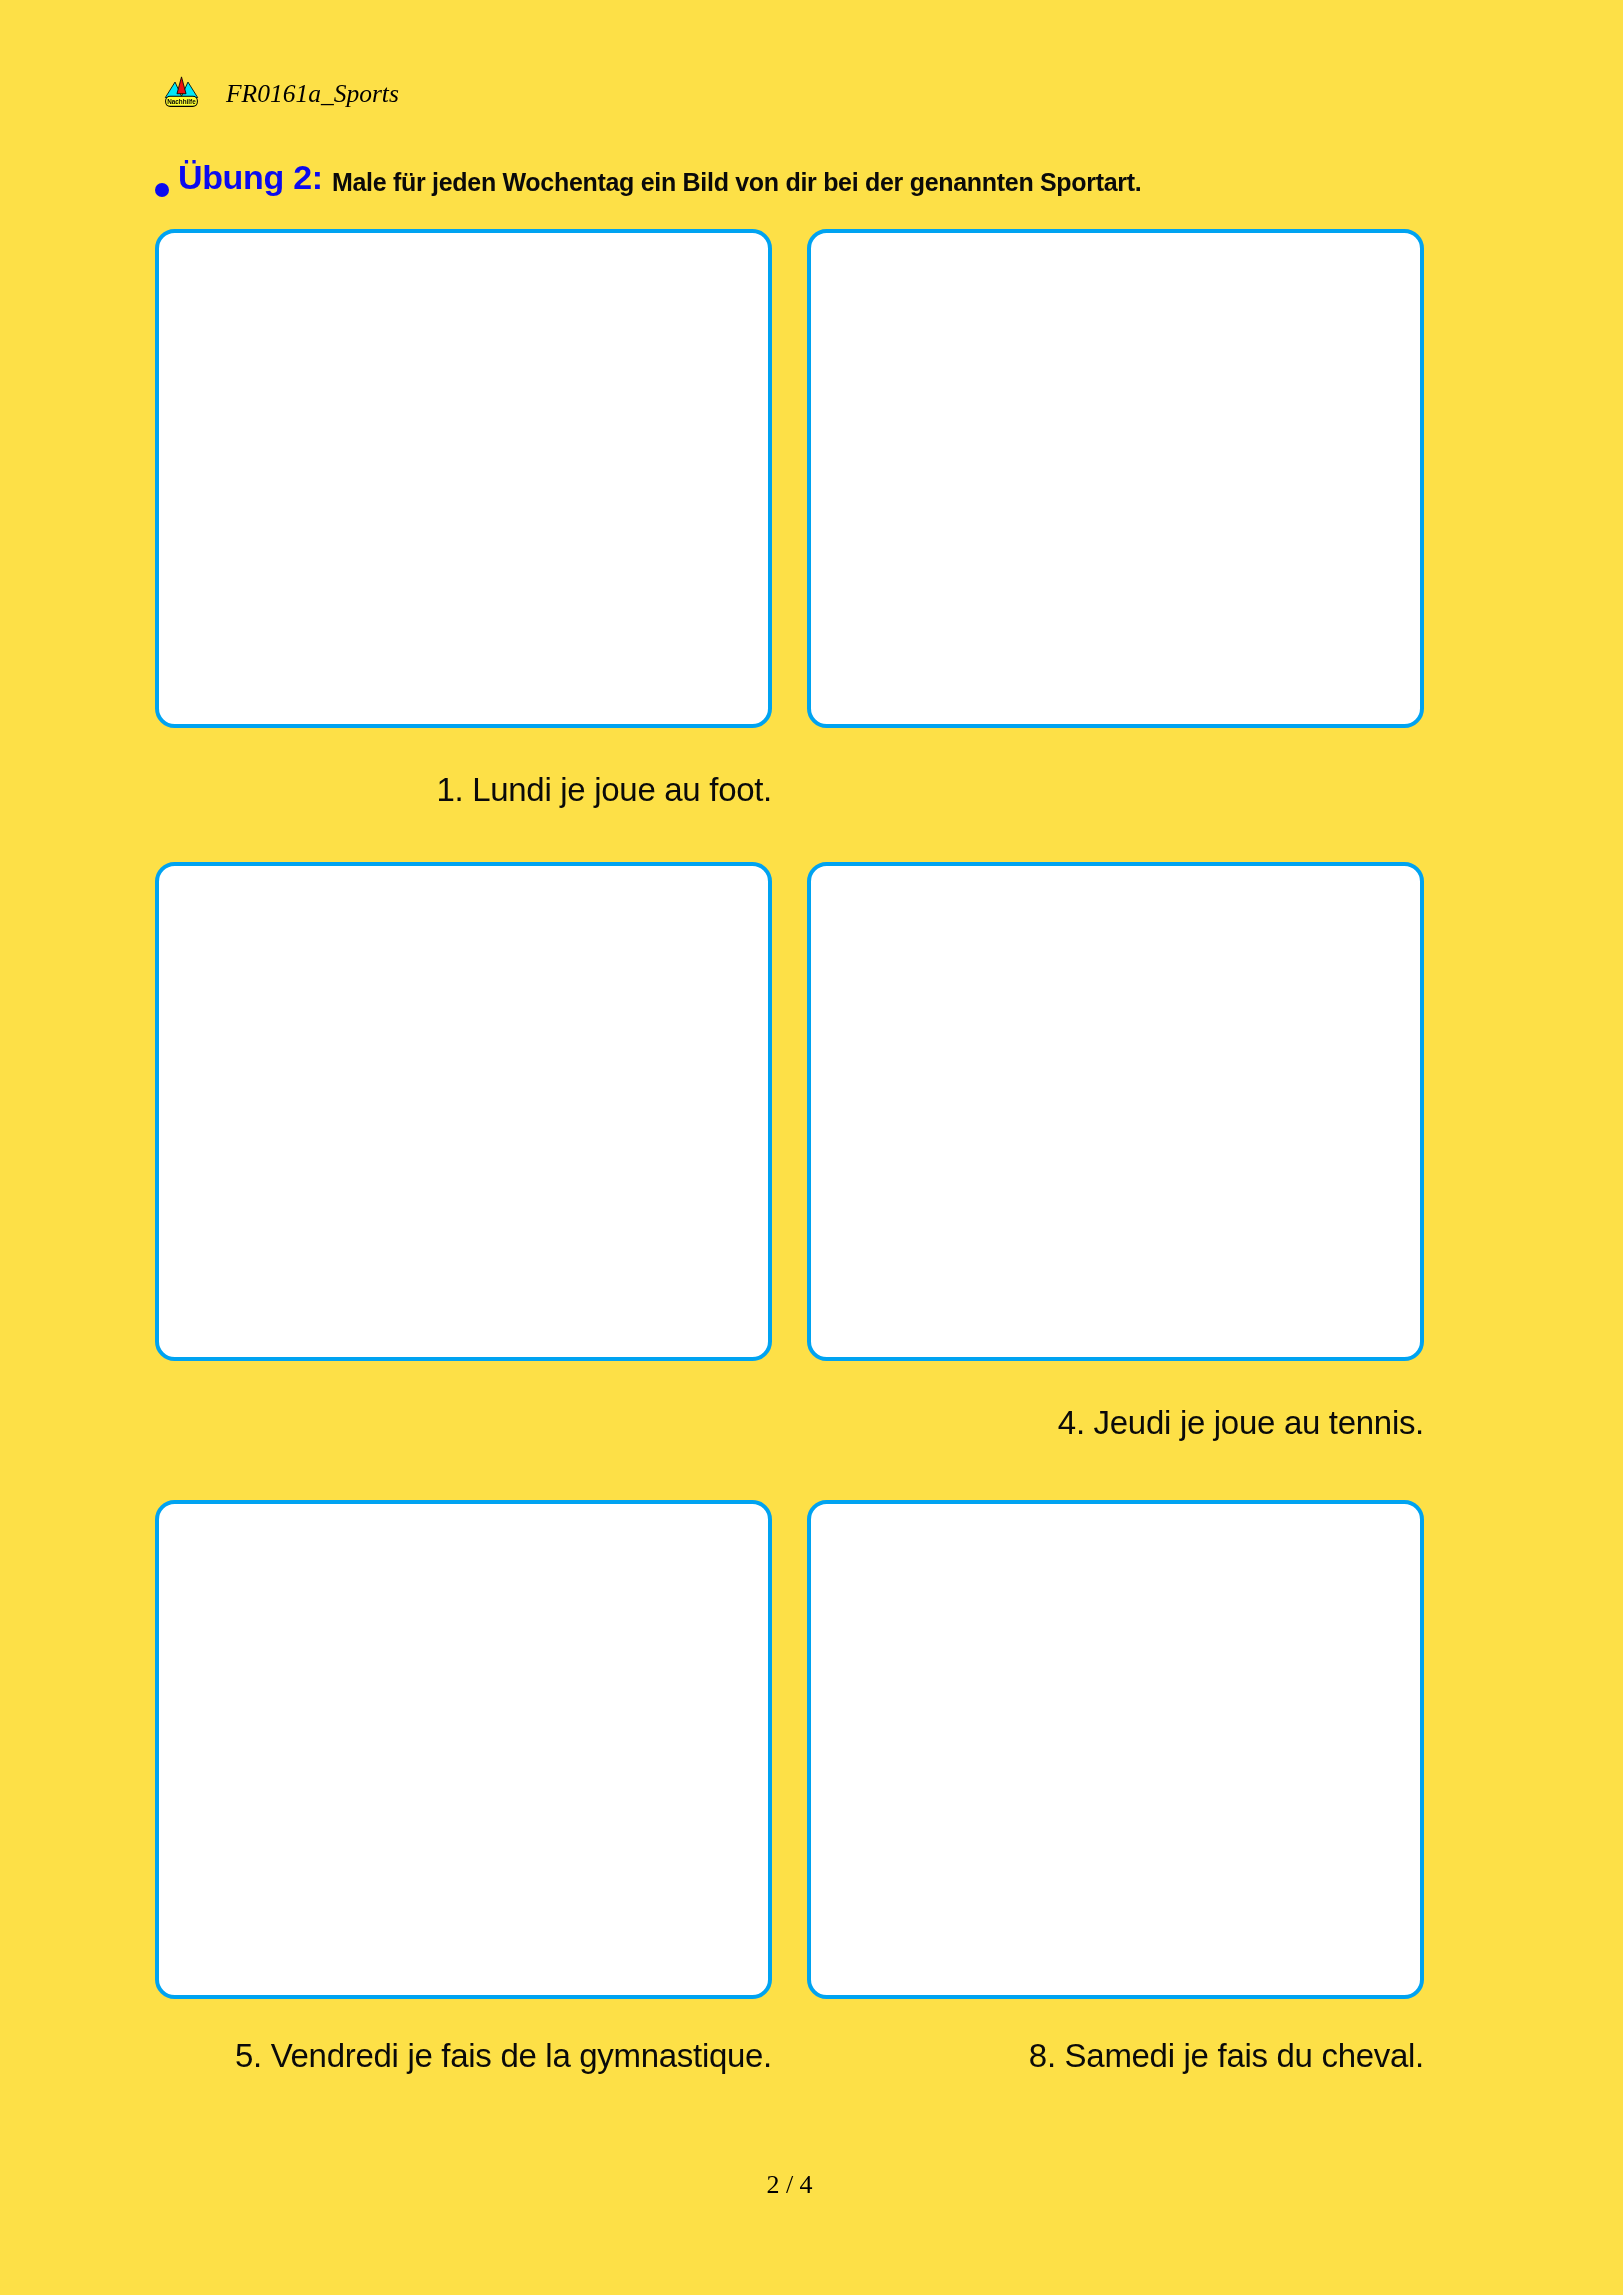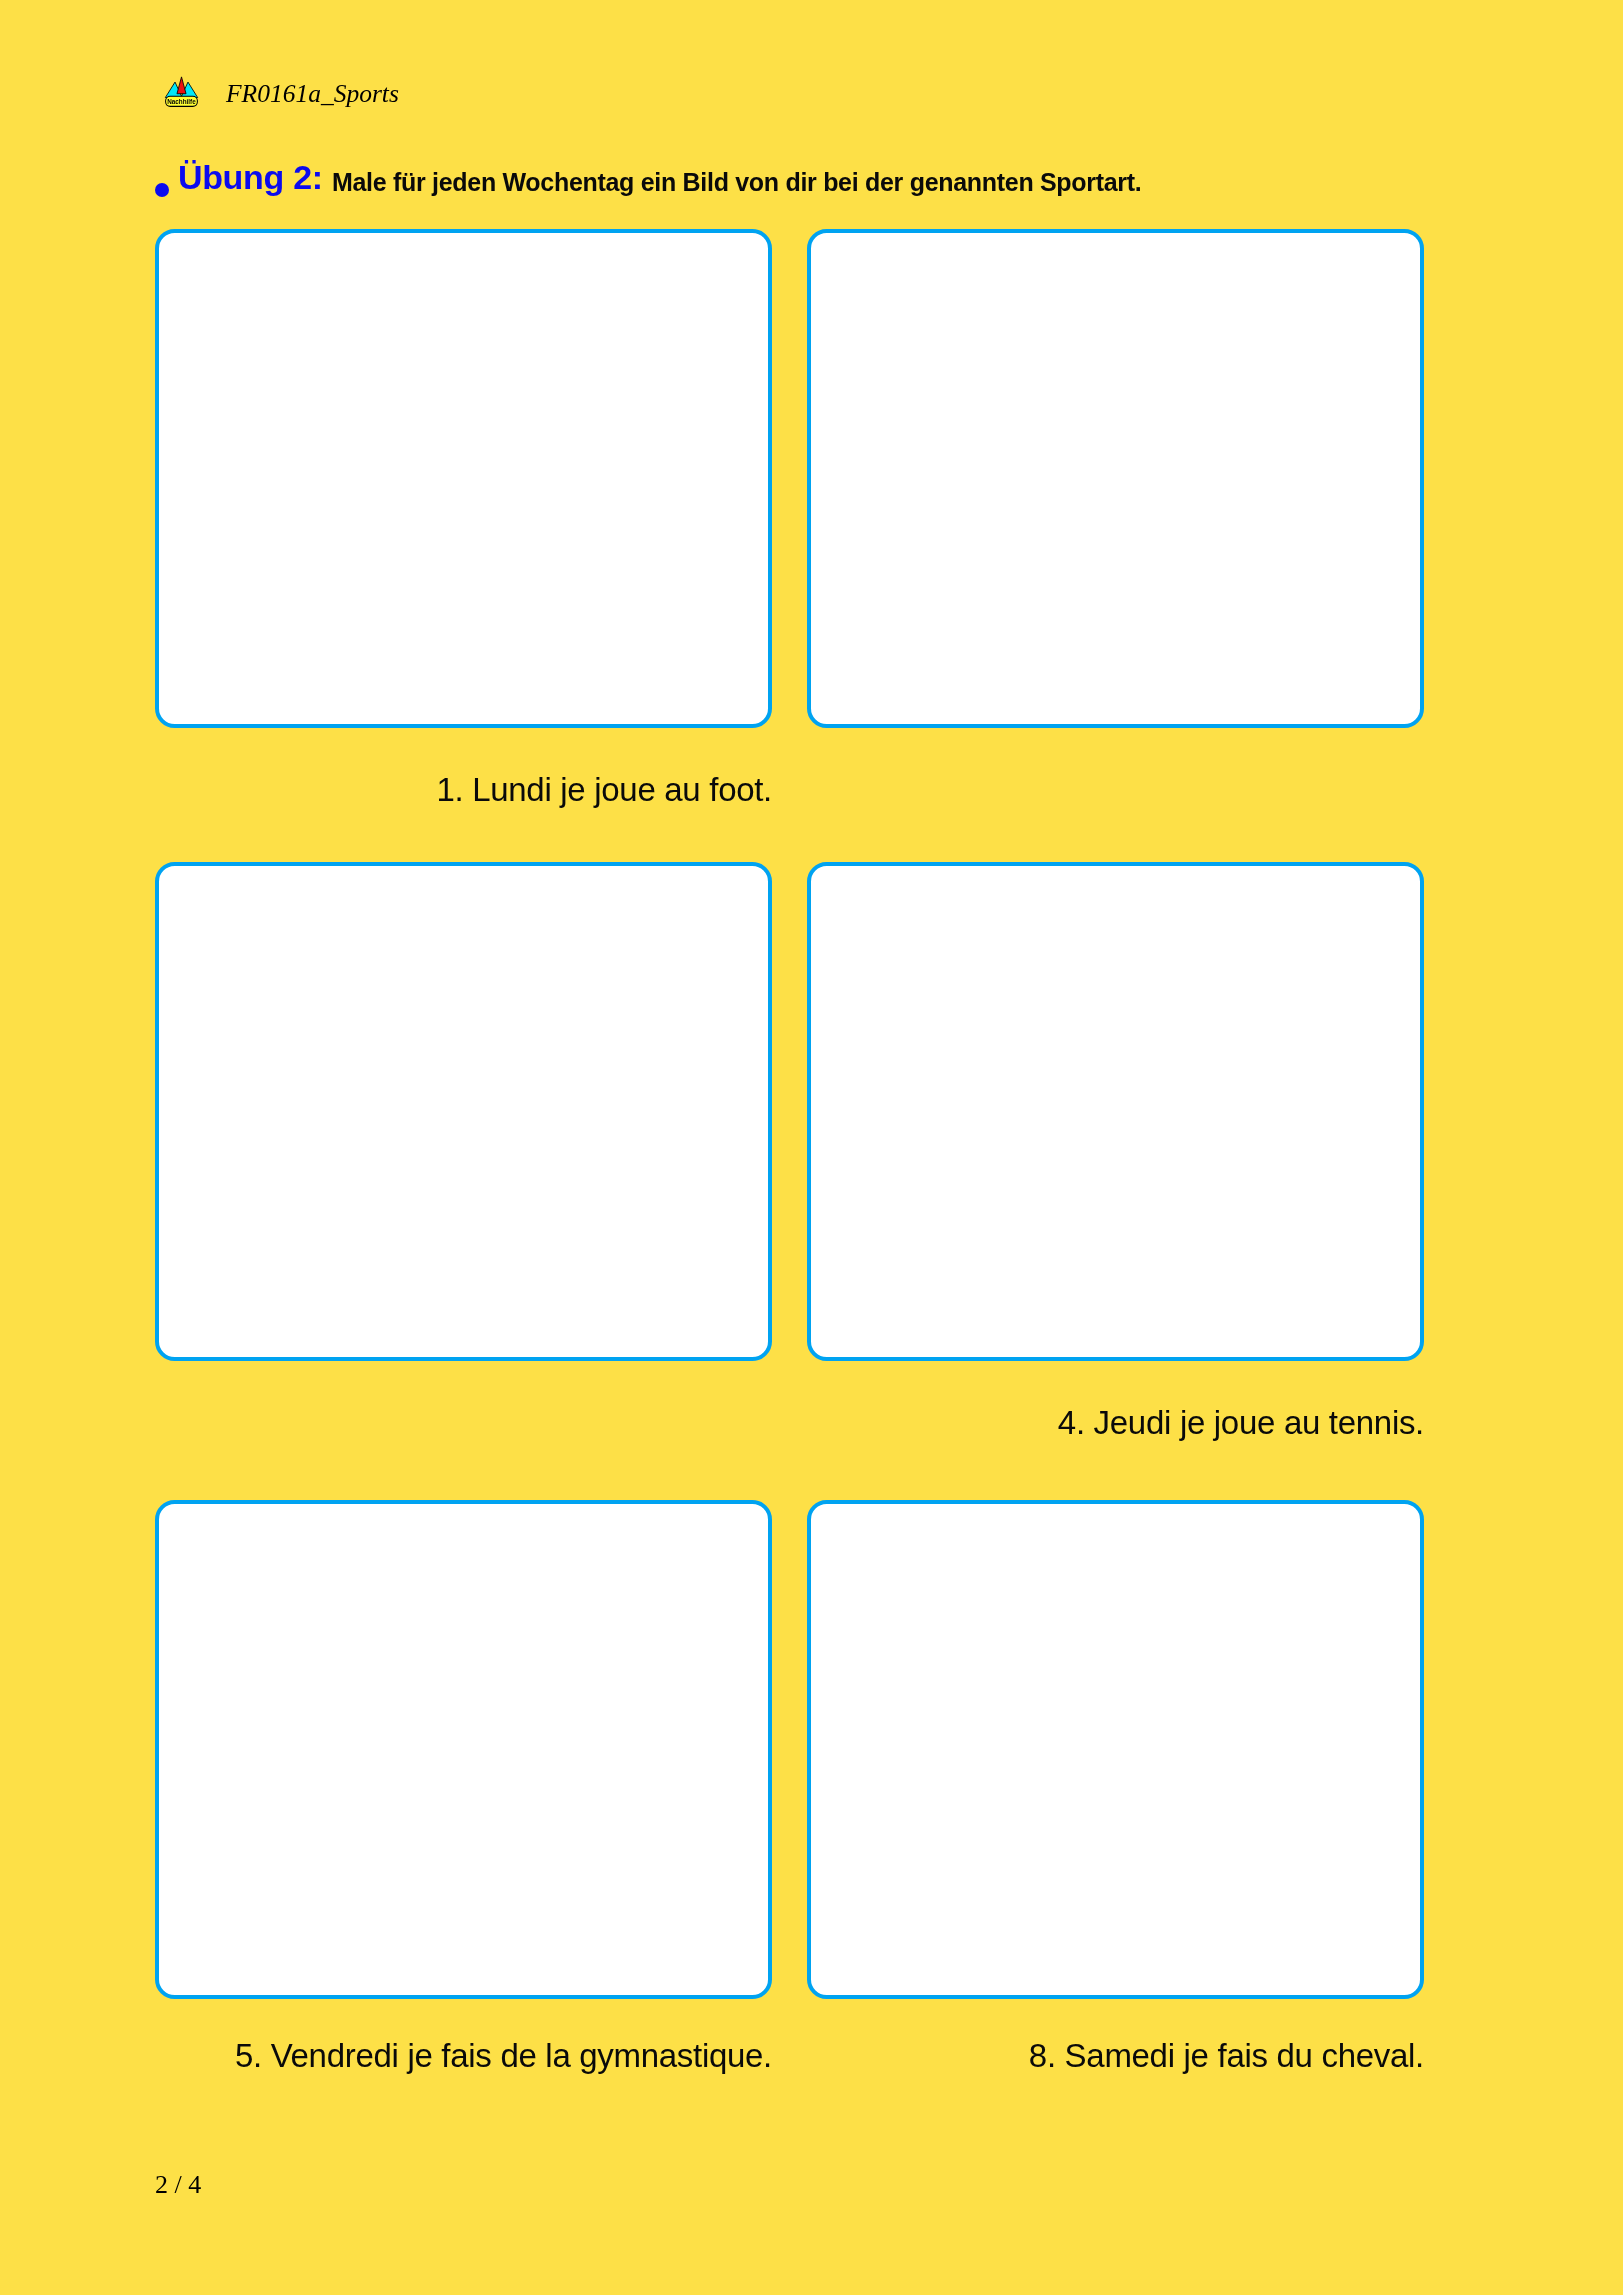--- a/index.html
+++ b/index.html
@@ -110,20 +110,21 @@
   .cap-row-1 { top: 770px; }
   .cap-row-2 { top: 1403px; }
   .cap-row-3 { top: 2036px; }
 
   
   .footer {
     position: absolute;
     left: 155px;
     top: 2169px;
     width: 1269px;
+    text-align: center;
     font-family: "Liberation Serif", "DejaVu Serif", serif;
     font-size: 26px;
     line-height: 31px;
     color: #000000;
   }
 </style>
 </head>
 <body>
 
 <div class="page">

